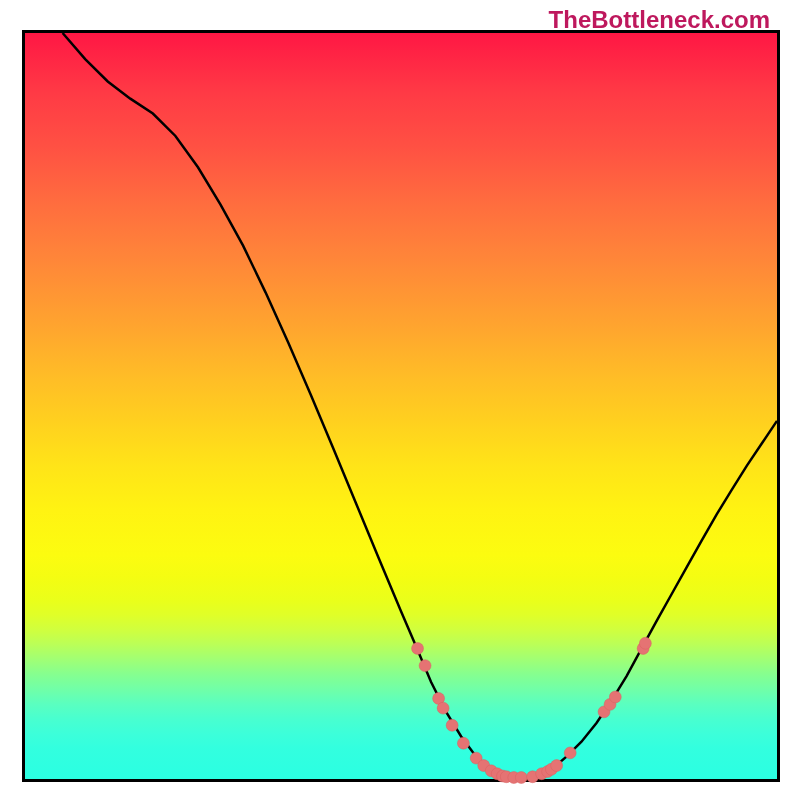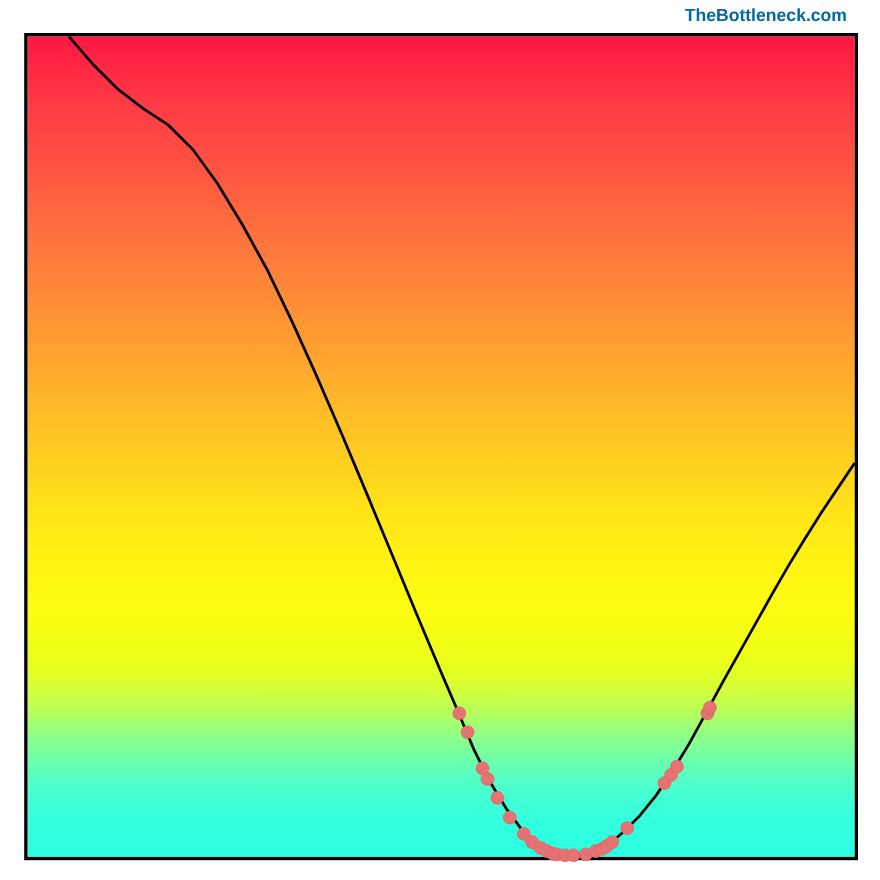--- a/index.html
+++ b/index.html
@@ -8,23 +8,23 @@
     height: 800px;
     background: #ffffff;
     font-family: Arial, sans-serif;
     position: relative;
     overflow: hidden;
   }
   .watermark {
     position: absolute;
     top: 6px;
     right: 30px;
-    font-size: 16px;
+    font-size: 24px;
     font-weight: bold;
-    color: #0369a1;
+    color: #be185d;
     z-index: 10;
   }
   .chart-box {
     position: absolute;
     left: 22px;
     top: 30px;
     width: 758px;
     height: 752px;
     border: 3px solid #000000;
     background: linear-gradient(to bottom,

